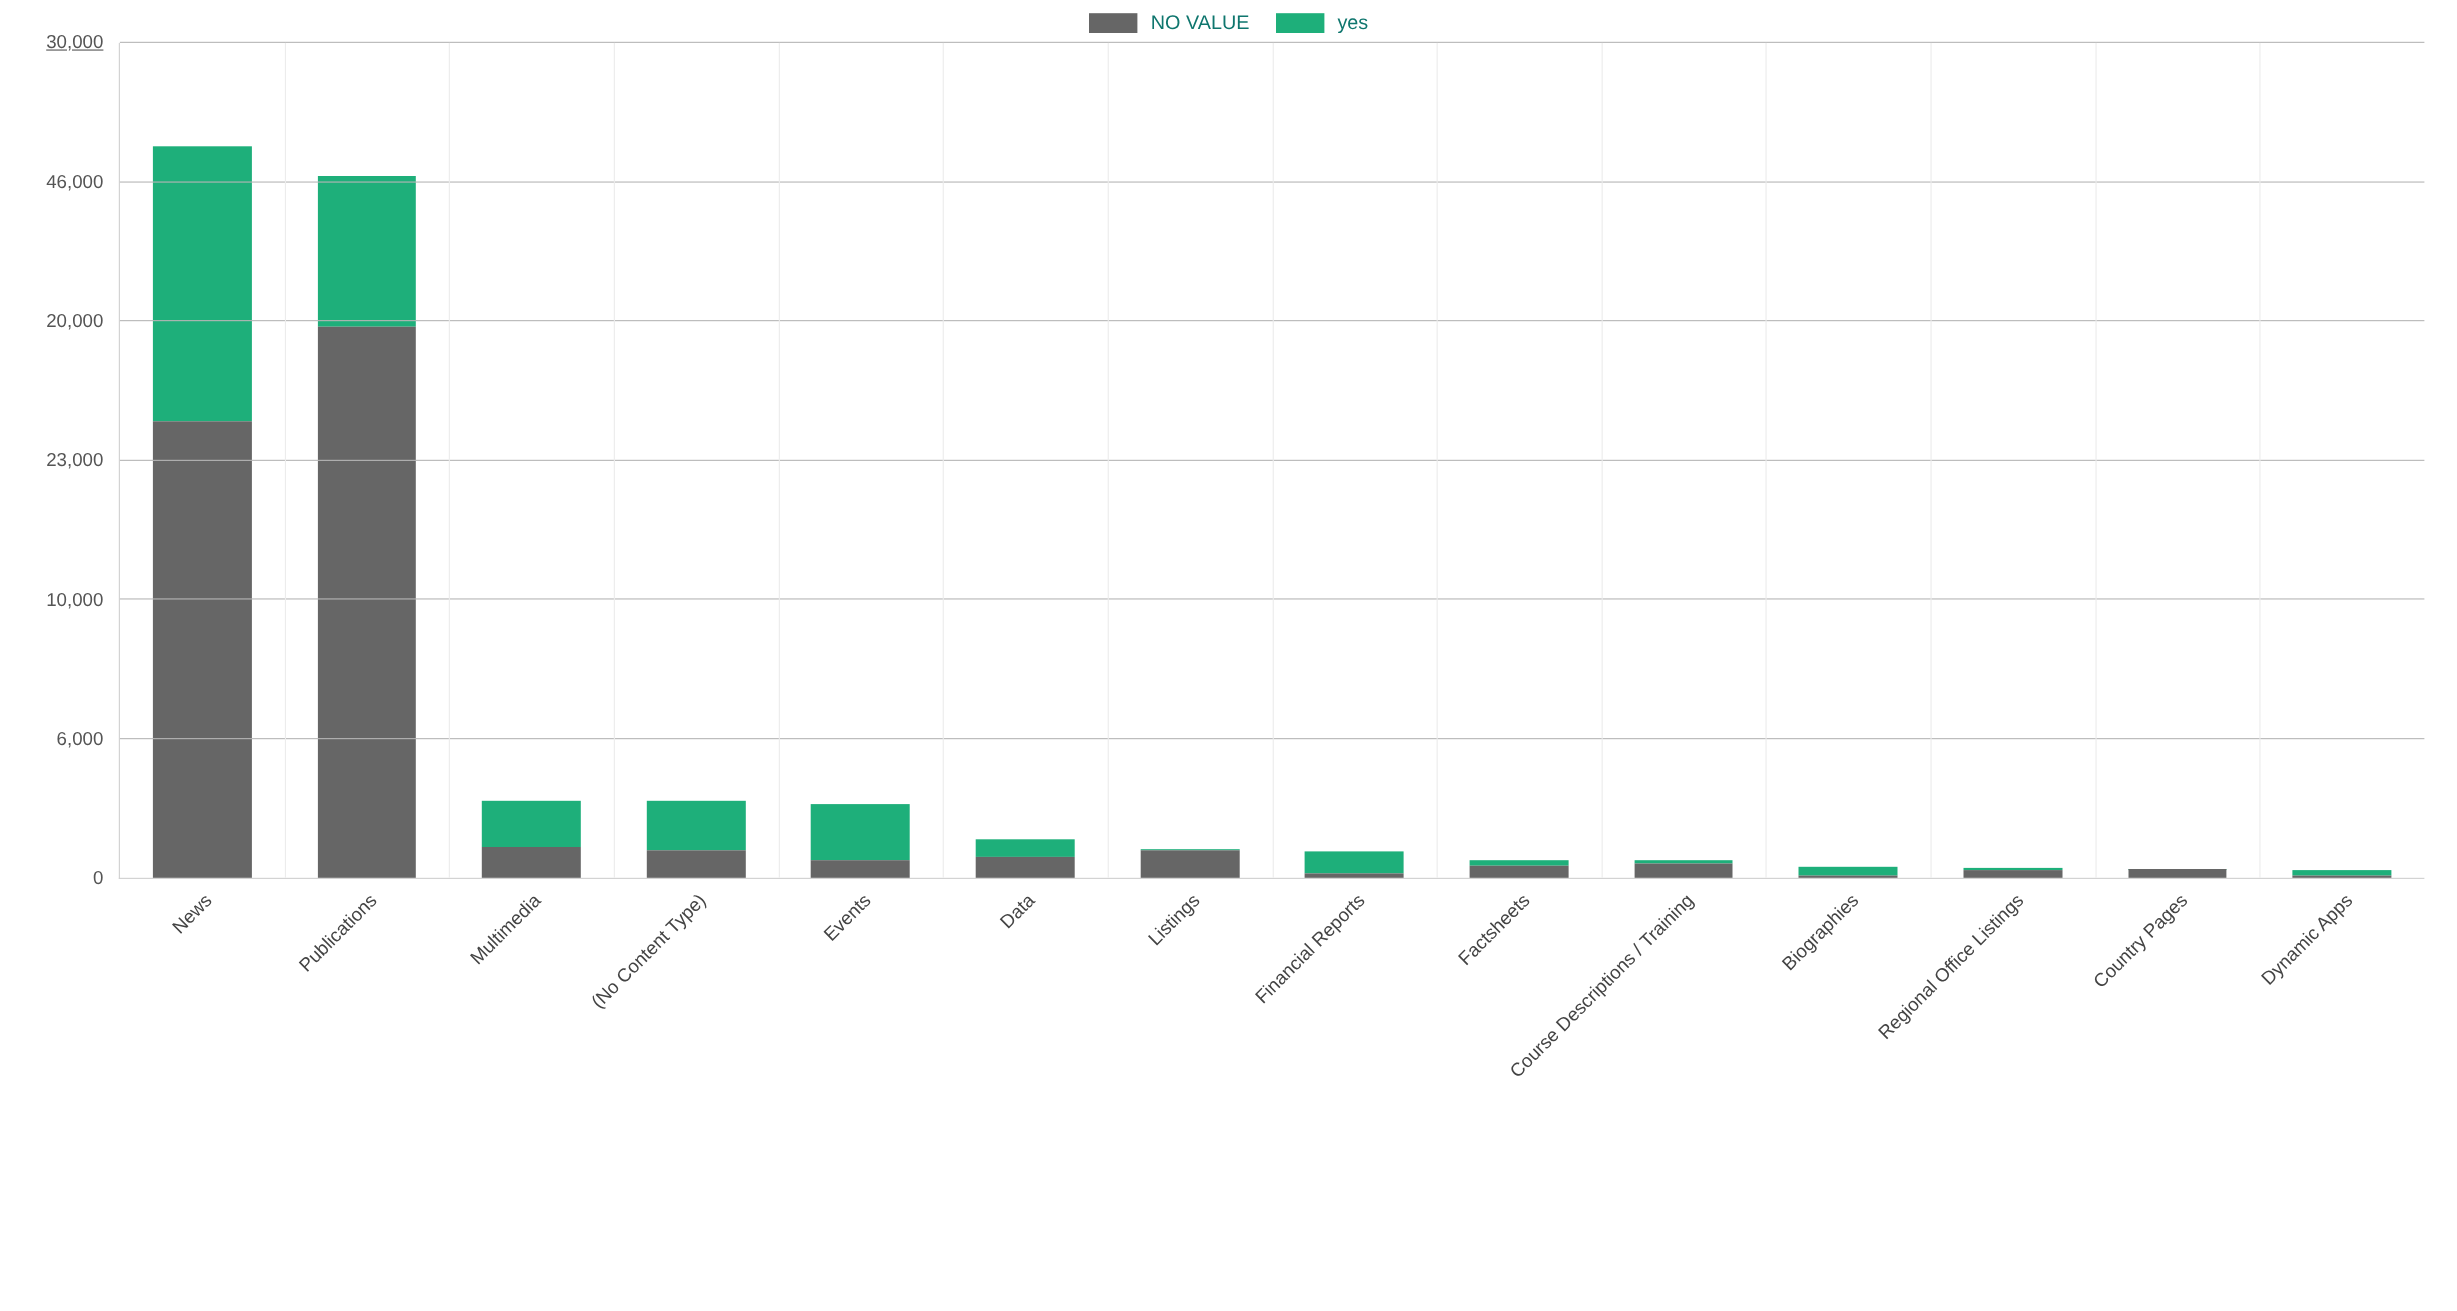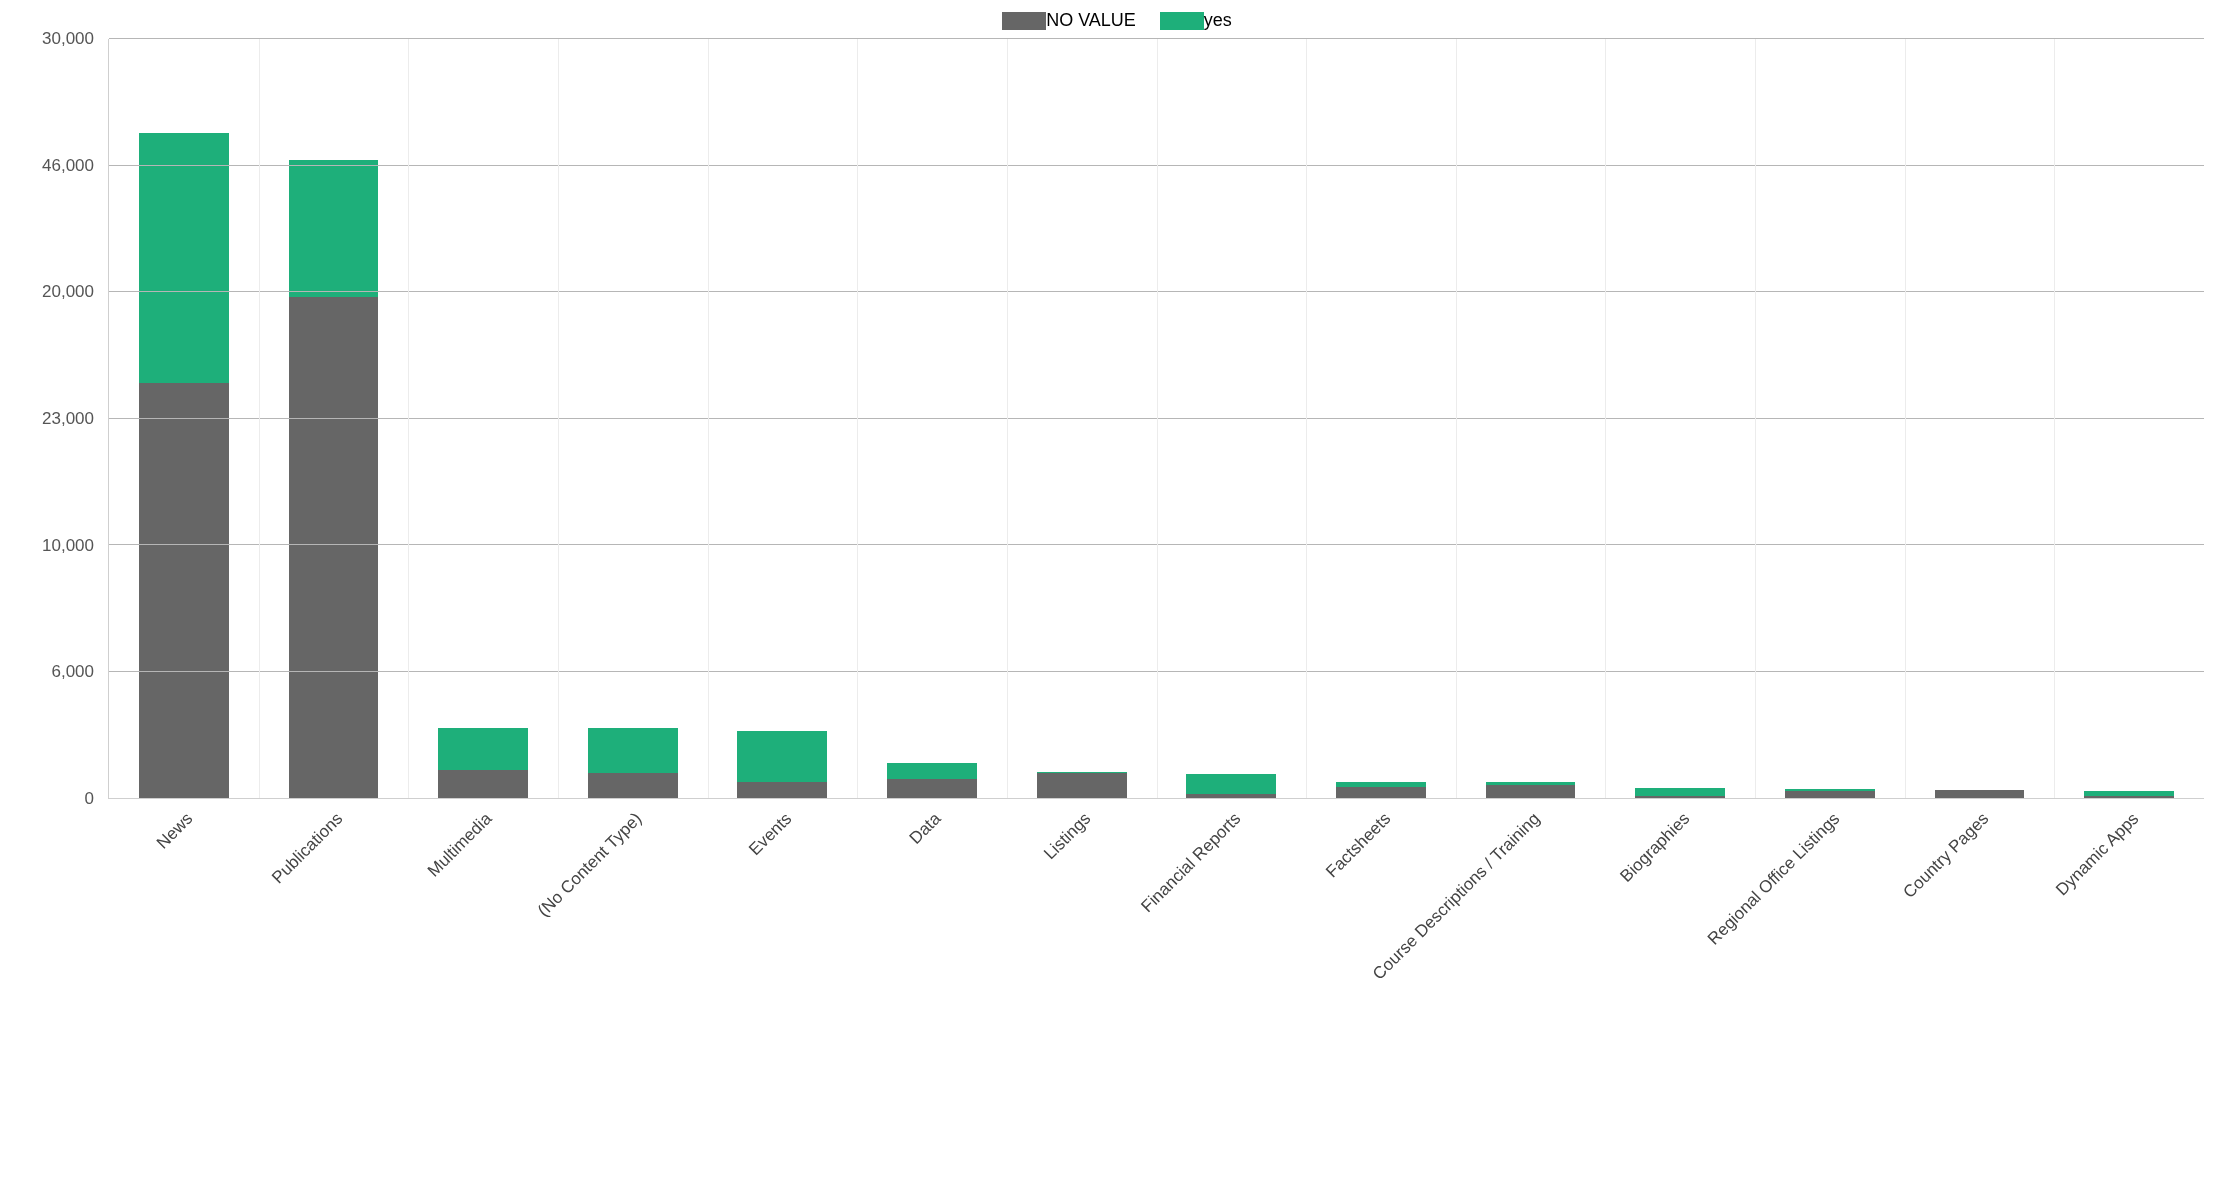--- a/index.html
+++ b/index.html
@@ -15,23 +15,23 @@
 }
 .legend {
   display: flex;
   justify-content: center;
   gap: 24px;
   margin-bottom: 8px;
 }
 .legend-item {
   display: flex;
   align-items: center;
-  gap: 0;
+  gap: 12px;
   font-size: 18px;
-  color: #000000;
+  color: #0f766e;
 }
 .swatch {
   width: 44px;
   height: 18px;
 }
 .swatch.grey { background: #666666; }
 .swatch.green { background: #1eaf7a; }
 .chart-area {
   position: relative;
   height: 760px;
@@ -127,21 +127,21 @@
   </div>
 
   <div class="chart-area">
     <div class="y-axis" id="y-axis">
         <div class="y-tick" style="bottom: 0%;">0</div>
         <div class="y-tick" style="bottom: 16.6667%;">6,000</div>
         <div class="y-tick" style="bottom: 33.3333%; text-align: center;">10,000</div>
         <div class="y-tick" style="bottom: 50%;">23,000</div>
         <div class="y-tick" style="bottom: 66.6667%;">20,000</div>
         <div class="y-tick" style="bottom: 83.3333%;">46,000</div>
-        <div class="y-tick" style="bottom: 100%;">30,000</div>
+        <div class="y-tick" style="bottom: 100%; text-decoration: underline;">30,000</div>
       </div>
     <div class="plot" id="plot">
       <div class="bars" id="bars">
           <div class="category">
             <div class="bar" style="height: 100%;">
               <div class="seg green" style="height: 33%;"></div>
               <div class="seg grey" style="height: 54.6667%;"></div>
             </div>
           </div>
           <div class="category">

